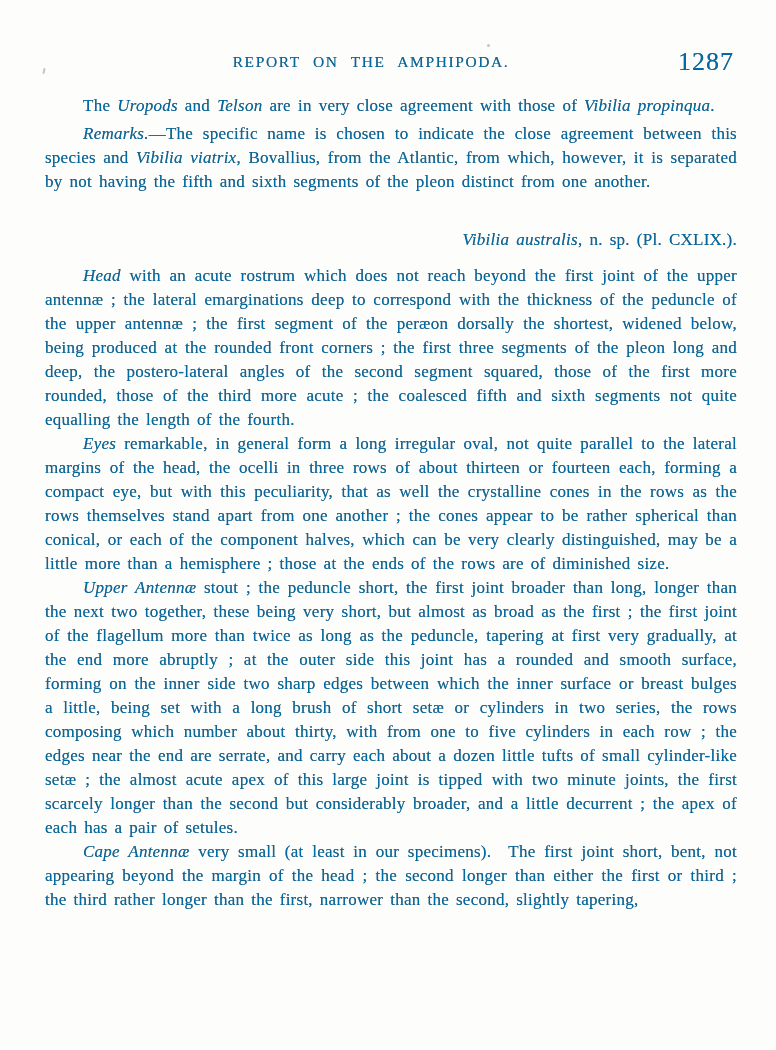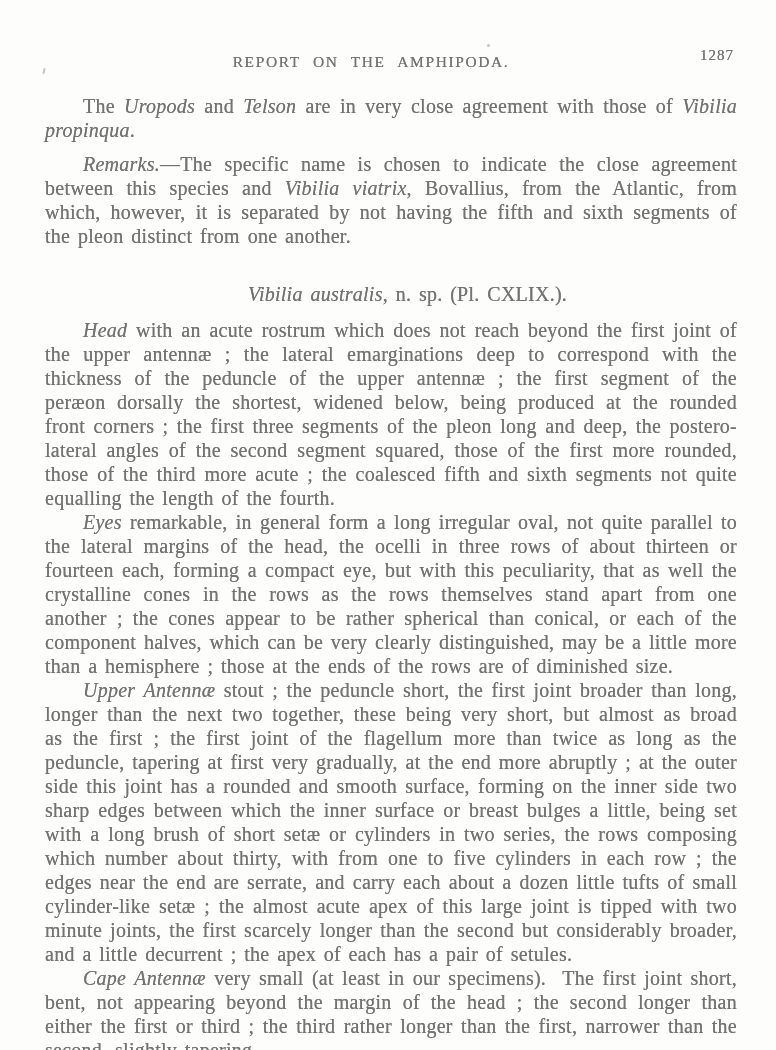--- a/index.html
+++ b/index.html
@@ -6,21 +6,21 @@
     margin: 0;
     padding: 0;
     background: #ffffff;
   }
   .page {
     position: relative;
     width: 776px;
     height: 1050px;
     box-sizing: border-box;
     background: #fdfdfc;
-    color: #737373;
+    color: #0369a1;
     font-family: "Liberation Serif", "DejaVu Serif", serif;
     padding: 50px 39px 0 45px;
     overflow: hidden;
     text-shadow: 0 0 0.45px rgba(34,31,28,0.55);
   }
   .running-head {
     position: relative;
     height: 20px;
   }
   .running-head-title {
@@ -31,38 +31,38 @@
     text-align: center;
     font-size: 15.5px;
     letter-spacing: 1.6px;
     word-spacing: 7px;
     white-space: nowrap;
   }
   .page-number {
     position: absolute;
     right: 3px;
     top: -3px;
-    font-size: 15px;
+    font-size: 26px;
     letter-spacing: 1px;
   }
   .para {
     margin: 0;
-    font-size: 20px;
+    font-size: 17px;
     line-height: 24px;
     letter-spacing: 0.25px;
     word-spacing: 2.5px;
     text-align: justify;
     text-indent: 38px;
   }
   .para--first { margin-top: 24px; }
-  .para--remarks { margin-top: 10px; }
+  .para--remarks { margin-top: 4px; }
   .para--heading {
     margin-top: 34px;
     margin-bottom: 12px;
-    text-align: center;
+    text-align: right;
     text-indent: 33px;
   }
   .speck {
     position: absolute;
     background: #c4c4c2;
     border-radius: 50%;
   }
   .speck--tick { width: 2px; height: 6px; border-radius: 1px; transform: rotate(12deg); }
   .speck--dot { width: 3px; height: 3px; }
 </style>

